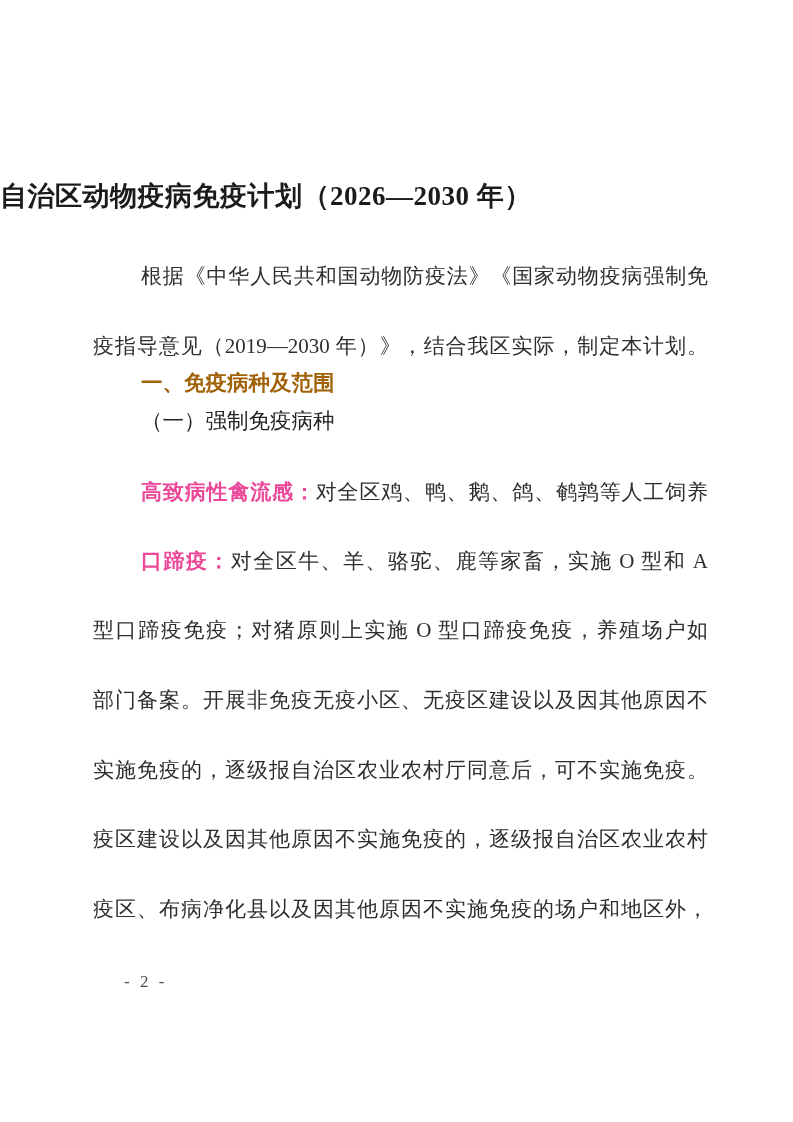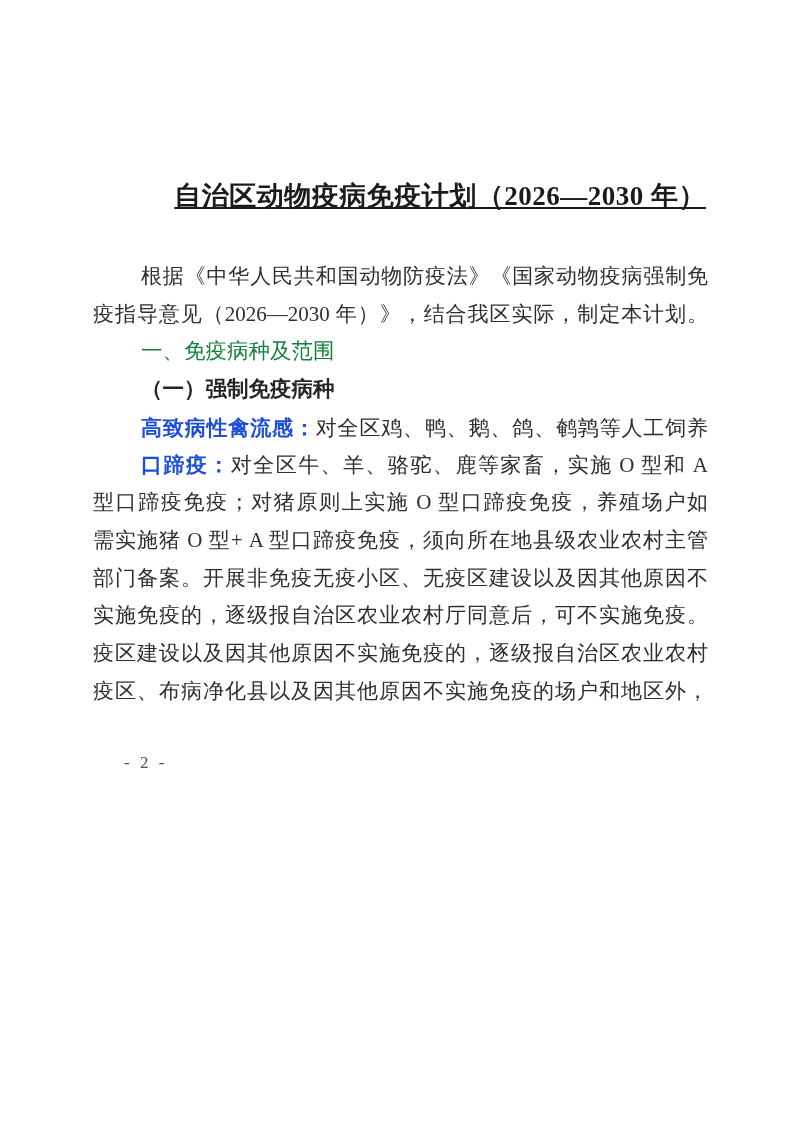--- a/index.html
+++ b/index.html
@@ -7,81 +7,79 @@
     position: relative;
     width: 793px;
     height: 1122px;
     background: #ffffff;
     overflow: hidden;
     font-family: "Liberation Serif", "DejaVu Serif", serif;
     color: #2e2e2e;
   }
   .doc-title {
     margin: 176px 87px 0 0;
-    text-align: right;
+    text-align: left;
     font-size: 27px;
     line-height: 40px;
     font-weight: 700;
     color: #1b1b1b;
     letter-spacing: 0.5px;
     white-space: nowrap;
-    text-decoration: underline;
   }
   .doc-lines {
     margin-top: 42px;
     padding: 0 85px 0 93px;
   }
   .line {
     font-size: 21px;
     height: 37.7px;
     line-height: 37.7px;
     color: #2e2e2e;
   }
   .line.ind { text-indent: 48px; }
-  .line.j { text-align: justify; text-align-last: justify; }
+  .line.j { text-align: justify; text-align-last: justify; margin-top: 32px; }
   .line.h1 {
     font-family: "Liberation Sans", "DejaVu Sans", sans-serif;
-    font-weight: 400;
+    font-weight: 700;
     font-size: 21.5px;
-    color: #15803d;
+    color: #a16207;
   }
   .line.h2 {
-    font-weight: 700;
+    font-weight: 400;
     font-size: 21.5px;
     color: #242424;
   }
   .lead {
     font-family: "Liberation Sans", "DejaVu Sans", sans-serif;
     font-weight: 700;
-    color: #1d4ed8;
+    color: #ec4899;
   }
   .page-footer {
     margin-top: 40px;
     padding-left: 124px;
     font-size: 17px;
     line-height: 26px;
     color: #4e4e4e;
     letter-spacing: 3px;
   }
 </style>
 </head>
 <body>
 
 <div class="page">
   <div class="doc-title">自治区动物疫病免疫计划（2026—2030 年）</div>
 
   <div class="doc-lines">
       <div class="line p ind j">根据《中华人民共和国动物防疫法》《国家动物疫病强制免</div>
-      <div class="line p j">疫指导意见（2026—2030 年）》，结合我区实际，制定本计划。</div>
+      <div class="line p j">疫指导意见（2019—2030 年）》，结合我区实际，制定本计划。</div>
       <div class="line h1 ind">一、免疫病种及范围</div>
       <div class="line h2 ind">（一）强制免疫病种</div>
       <div class="line p ind j"><span class="lead">高致病性禽流感：</span>对全区鸡、鸭、鹅、鸽、鹌鹑等人工饲养</div>
       <div class="line p ind j"><span class="lead">口蹄疫：</span>对全区牛、羊、骆驼、鹿等家畜，实施 O 型和 A</div>
       <div class="line p j">型口蹄疫免疫；对猪原则上实施 O 型口蹄疫免疫，养殖场户如</div>
-      <div class="line p j">需实施猪 O 型+ A 型口蹄疫免疫，须向所在地县级农业农村主管</div>
       <div class="line p j">部门备案。开展非免疫无疫小区、无疫区建设以及因其他原因不</div>
       <div class="line p j">实施免疫的，逐级报自治区农业农村厅同意后，可不实施免疫。</div>
       <div class="line p j">疫区建设以及因其他原因不实施免疫的，逐级报自治区农业农村</div>
       <div class="line p j">疫区、布病净化县以及因其他原因不实施免疫的场户和地区外，</div>
     </div>
 
   <div class="page-footer">- 2 -</div>
 </div>
 
 </body></html>

